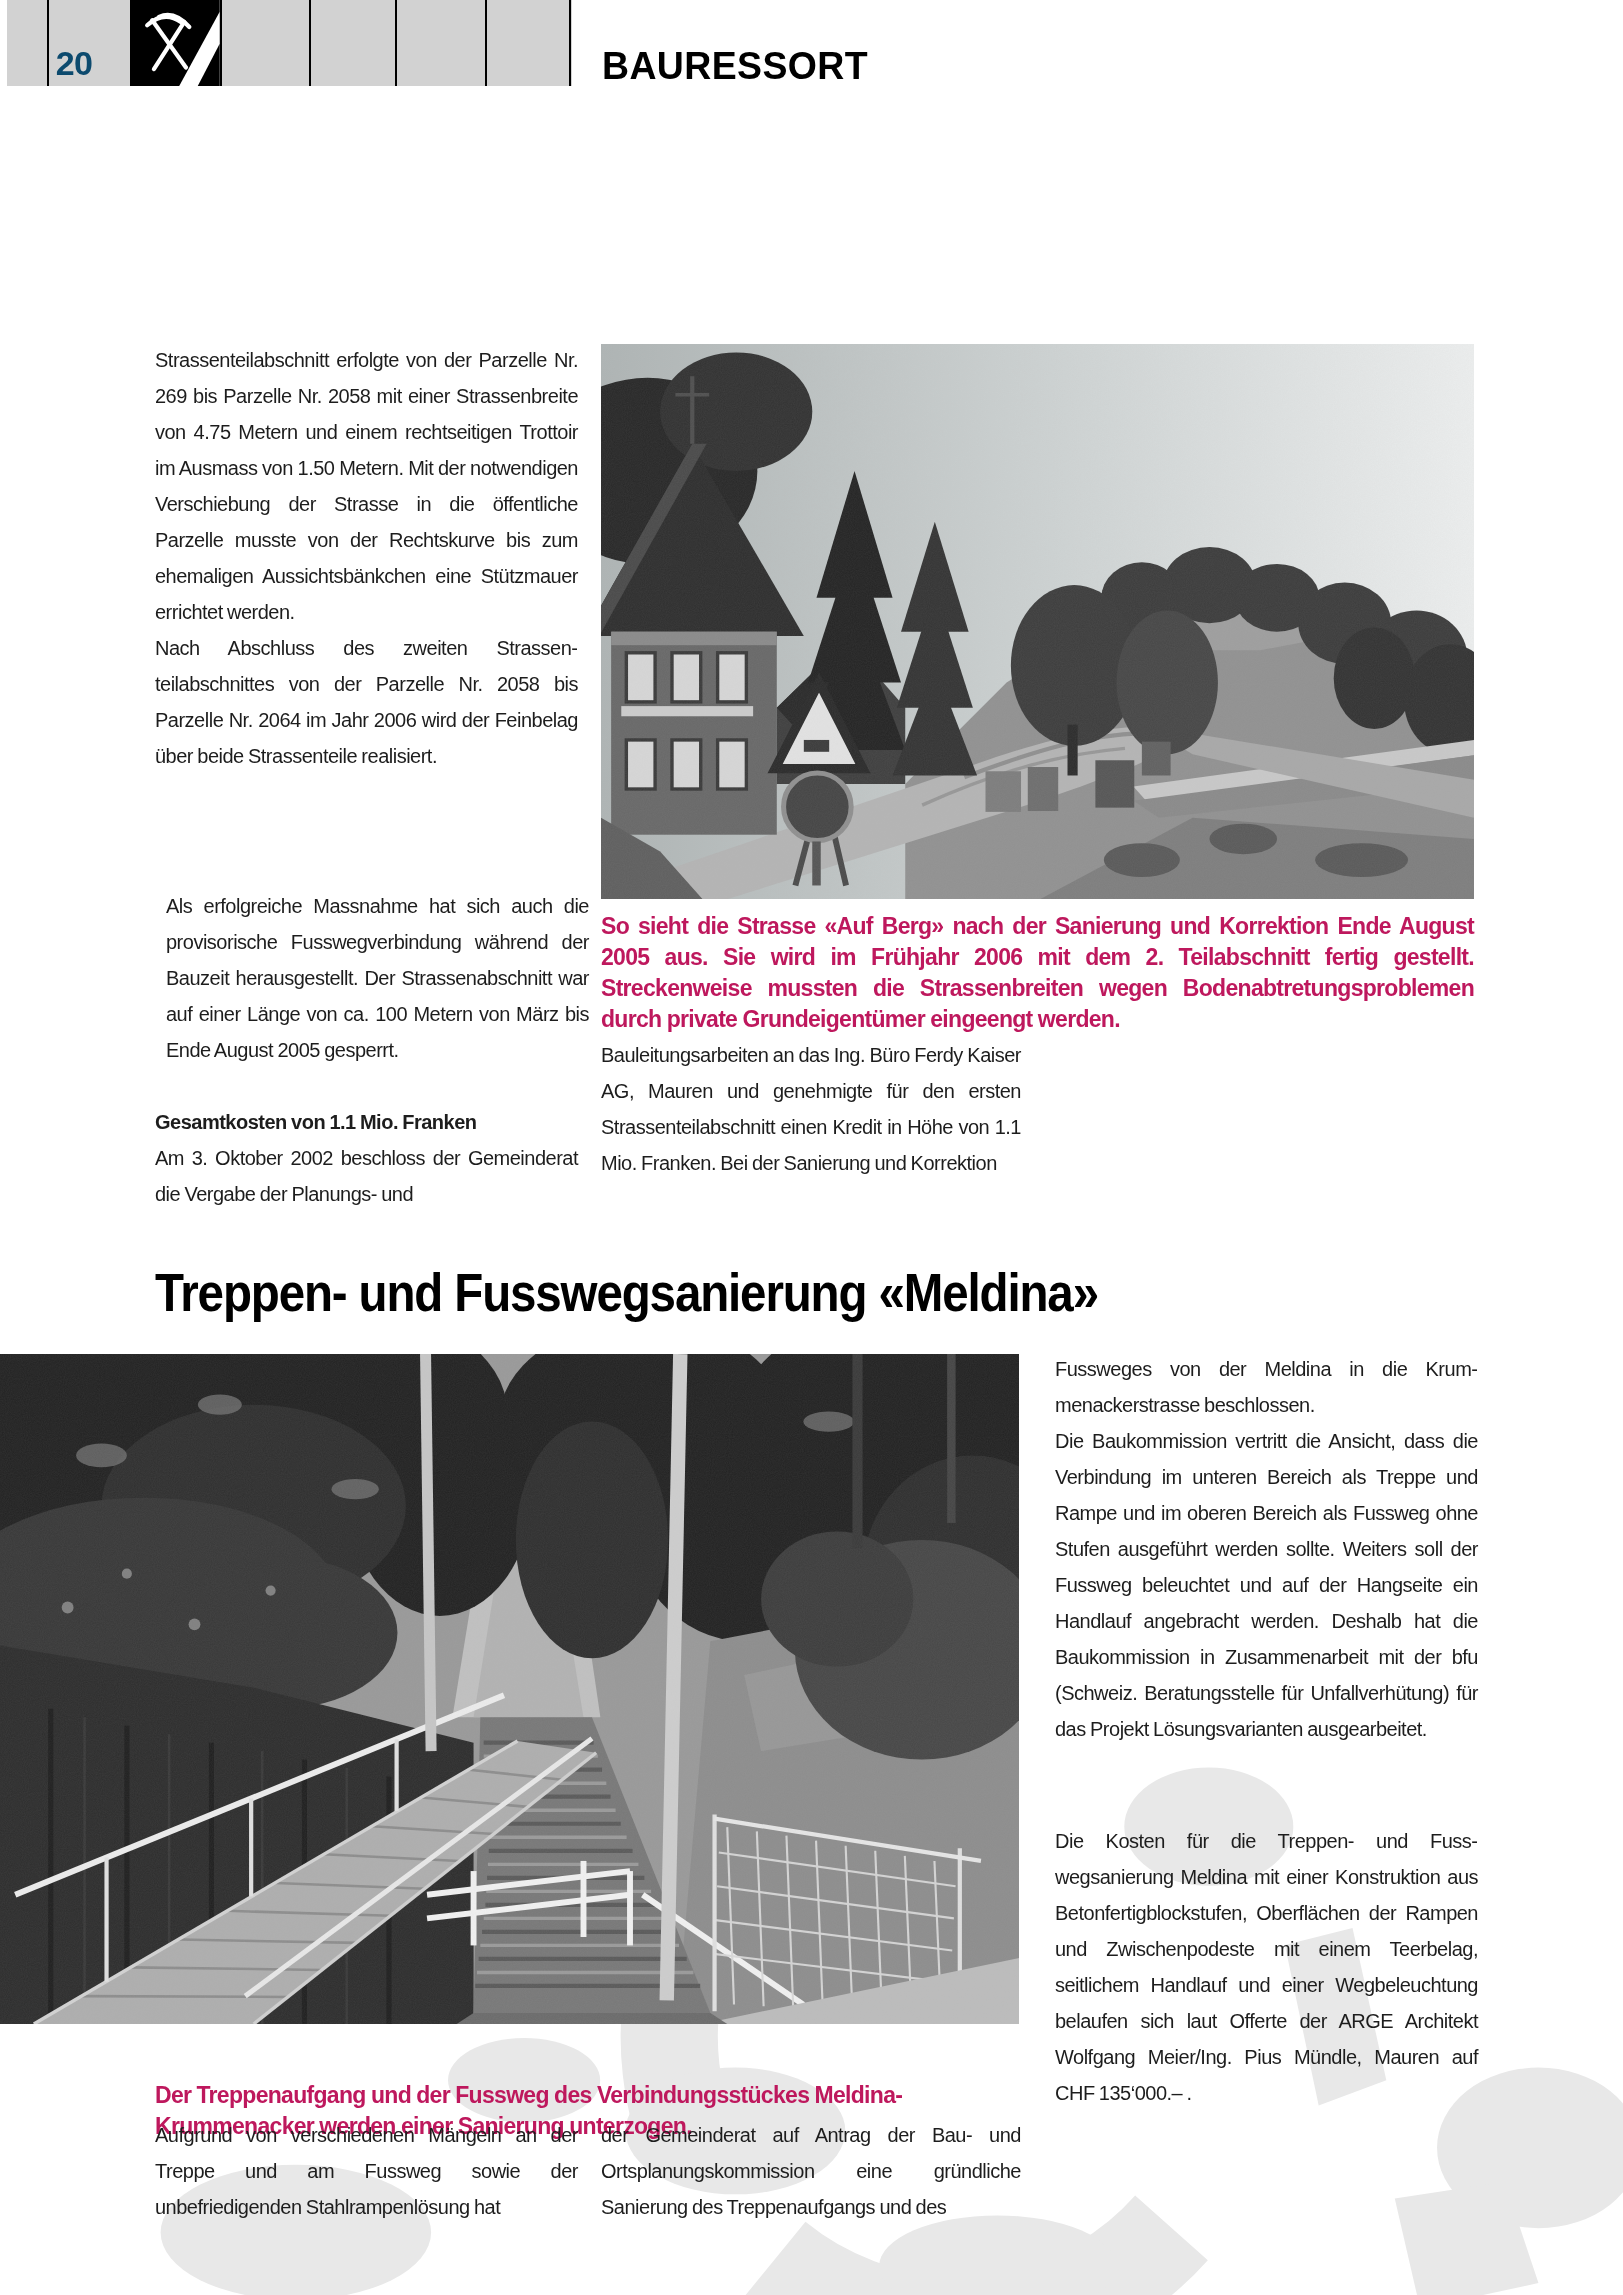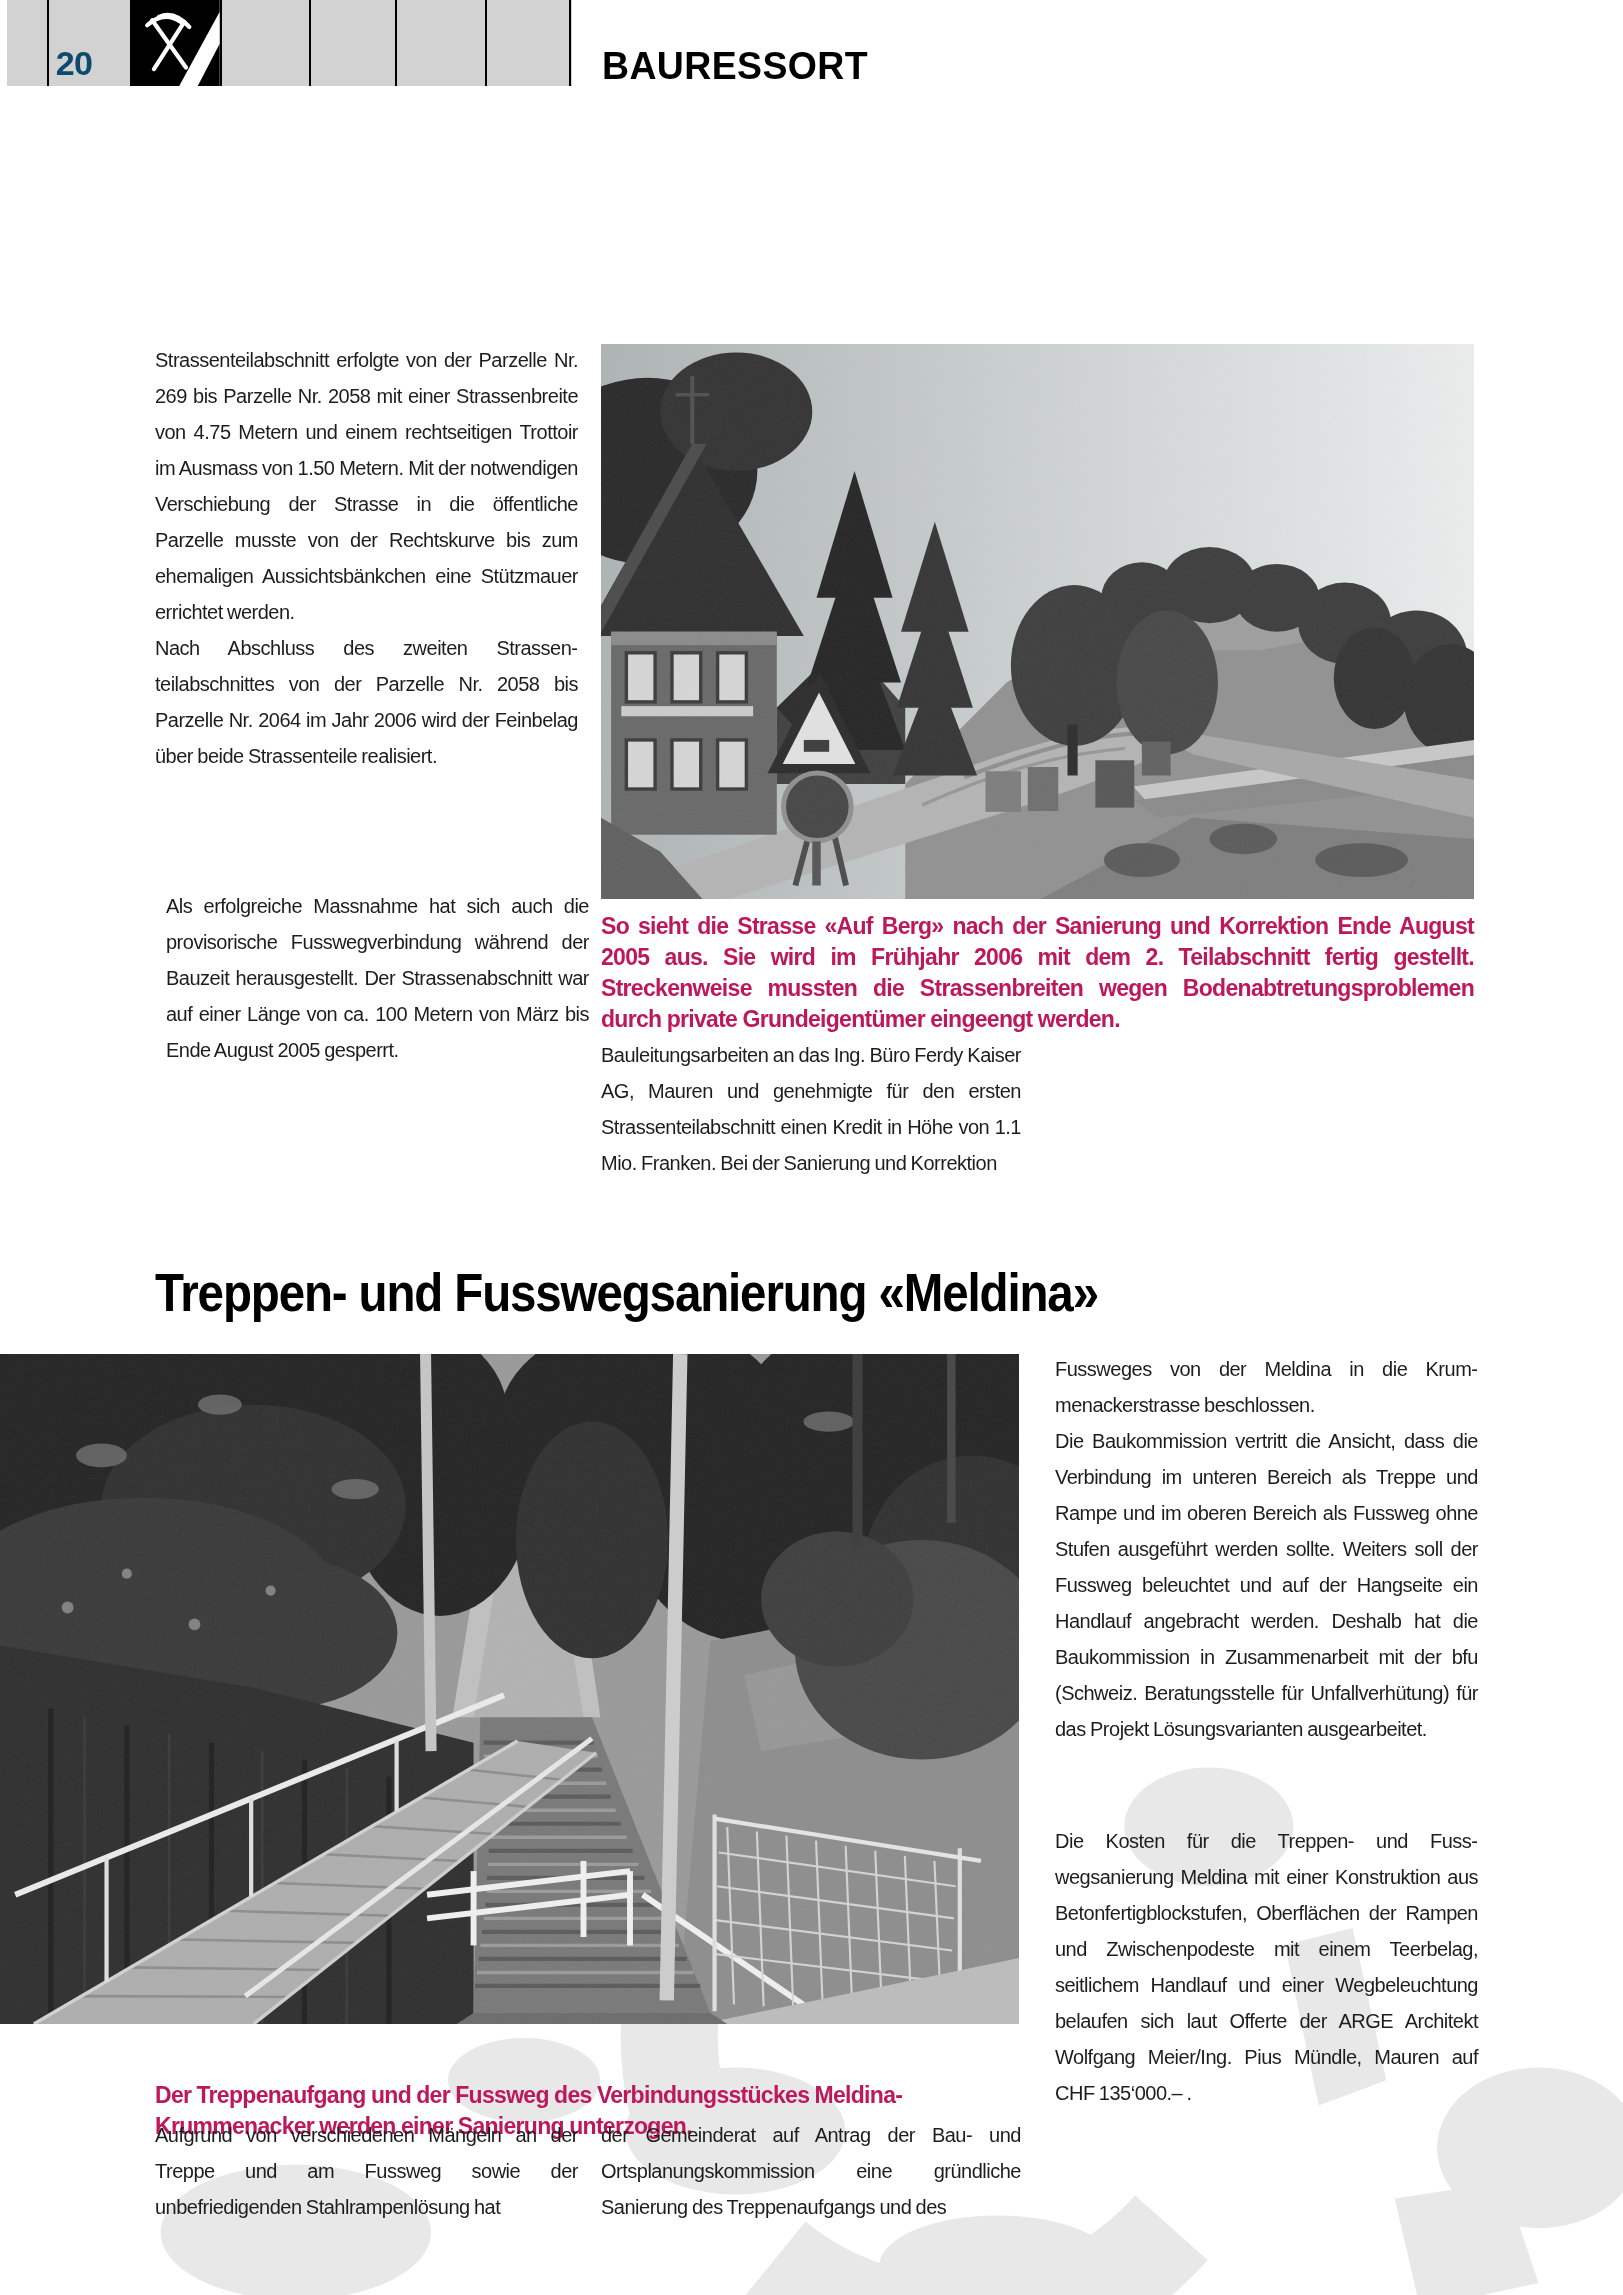--- a/index.html
+++ b/index.html
@@ -69,20 +69,24 @@
     </div>
   </div>
   <div class="section-title">BAURESSORT</div>
 
   <div class="body-text" style="left:155px;top:342px;width:423px;">
     <p>Strassenteilabschnitt erfolgte von der Parzelle Nr. 269 bis Parzelle Nr. 2058 mit einer Strassenbreite von 4.75 Metern und einem rechtseitigen Trottoir im Aus­mass von 1.50 Metern. Mit der notwen­digen Verschiebung der Strasse in die öffentliche Parzelle musste von der Rechtskurve bis zum ehemaligen Aus­sichtsbänkchen eine Stützmauer errich­tet werden.</p>
     <p>Nach Abschluss des zweiten Strassen­teilabschnittes von der Parzelle Nr. 2058 bis Parzelle Nr. 2064 im Jahr 2006 wird der Feinbelag über beide Strassenteile realisiert.</p>
   </div>
   <div class="body-text" style="left:166px;top:888px;width:423px;">
     <p>Als erfolgreiche Massnahme hat sich auch die provisorische Fusswegverbin­dung während der Bauzeit herausgestellt. Der Strassenabschnitt war auf einer Län­ge von ca. 100 Metern von März bis Ende August 2005 gesperrt.</p>
+  </div>
+  <div class="body-text" style="left:155px;top:1104px;width:423px;">
+    <p class="col-heading">Gesamtkosten von 1.1 Mio. Franken</p>
+    <p>Am 3. Oktober 2002 beschloss der Ge­meinderat die Vergabe der Planungs- und</p>
   </div>
 
   <svg class="photo photo1" viewBox="0 0 1033 656" preserveAspectRatio="none">
     <defs>
       <linearGradient id="sky1" x1="0" y1="0" x2="1" y2="0">
         <stop offset="0" stop-color="#aeb4b4"></stop>
           <stop offset="0.55" stop-color="#cfd4d4"></stop>
           <stop offset="1" stop-color="#eceeee"></stop>
       </linearGradient>
       <filter id="n1">

